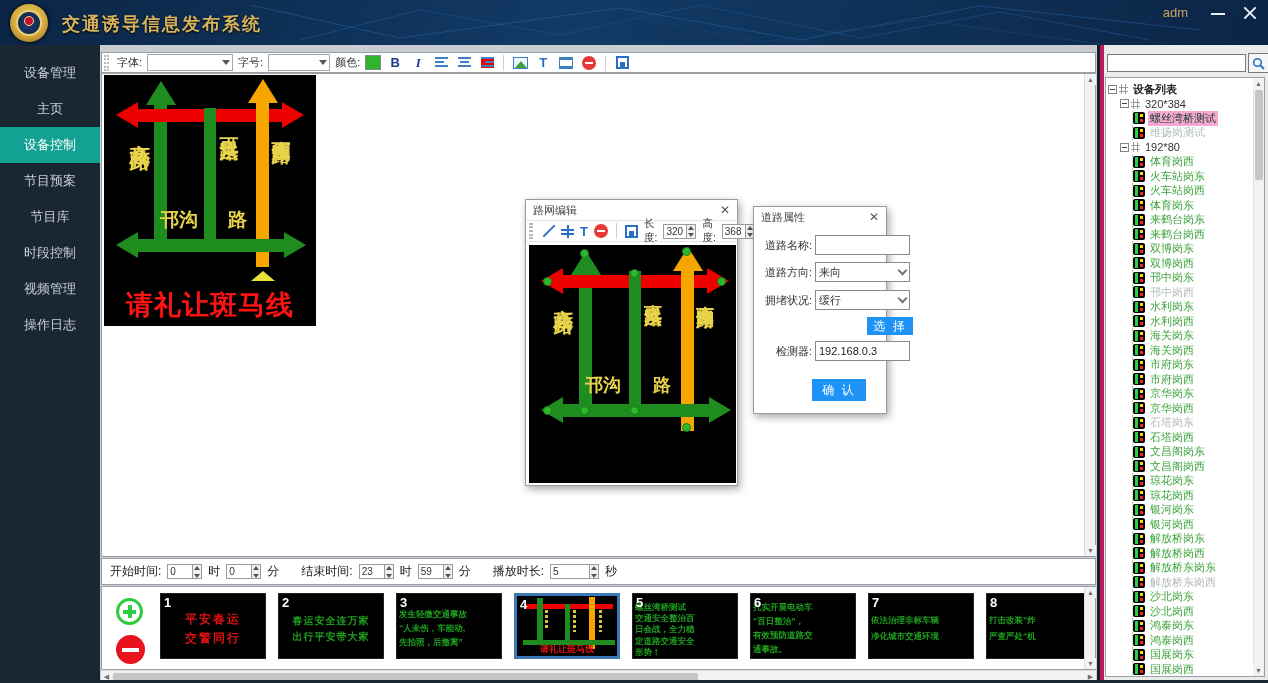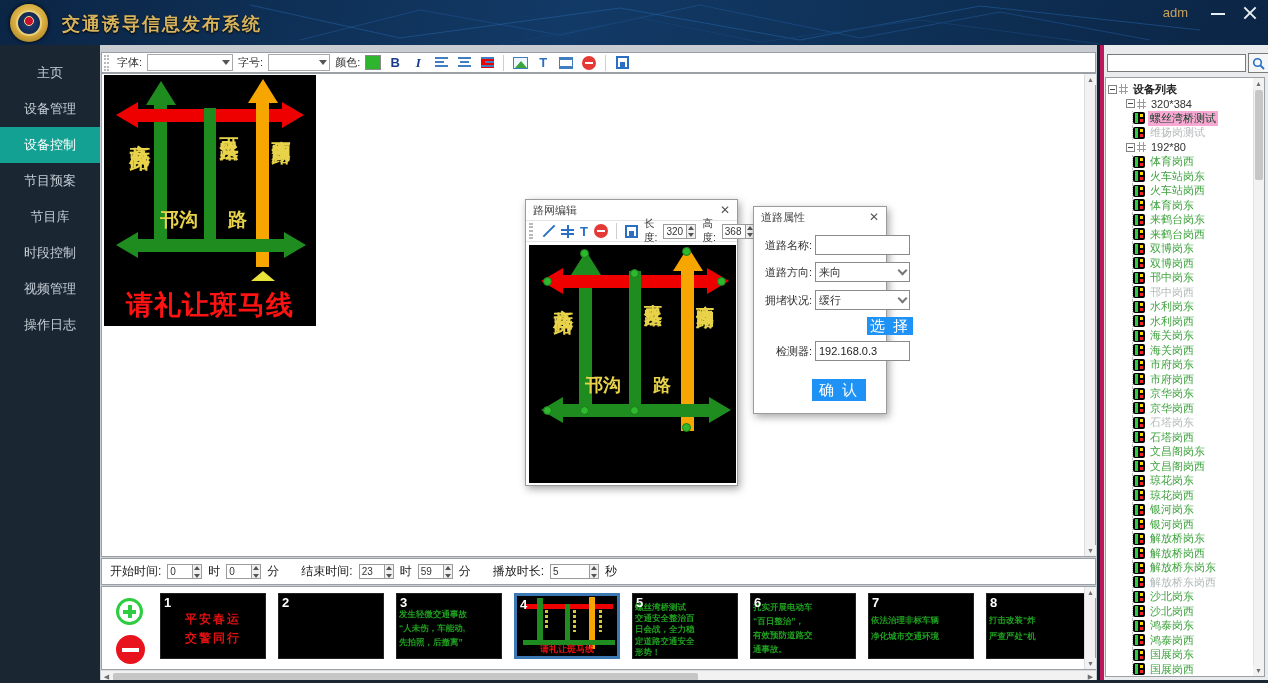--- a/index.html
+++ b/index.html
@@ -85,21 +85,21 @@
   .spin .btns i{flex:1;position:relative;}
   .spin .btns i.up:after{content:"";position:absolute;left:1px;top:1px;border-left:3px solid transparent;border-right:3px solid transparent;border-bottom:4px solid #555;}
   .spin .btns i.dn:after{content:"";position:absolute;left:1px;top:2px;border-left:3px solid transparent;border-right:3px solid transparent;border-top:4px solid #555;}
   #rn-canvas{position:absolute;left:3px;top:45px;width:207px;height:238px;background:#000;}
   #dlg-props{left:651px;top:132px;width:134px;height:208px;}
   .prow{position:absolute;display:flex;align-items:center;font-size:11px;color:#333;}
   .prow label{width:58px;text-align:right;margin-right:3px;}
   .pinput{width:95px;height:20px;border:1px solid #8a8a8a;font-size:11px;padding:0 3px;color:#222;}
   .pcombo{width:95px;height:20px;border:1px solid #8a8a8a;display:flex;align-items:center;justify-content:space-between;padding:0 3px;font-size:11px;background:#fff;}
   .pcombo .car{width:7px;height:7px;border-right:2px solid #777;border-bottom:2px solid #777;transform:rotate(45deg);margin-top:-3px;}
-  .blue-btn{background:#1e93f5;color:#fff;border:none;font-size:15px;cursor:pointer;display:inline-flex;align-items:center;justify-content:center;letter-spacing:2px;text-align:right;}
+  .blue-btn{background:#1e93f5;color:#fff;border:none;font-size:12px;cursor:pointer;display:inline-flex;align-items:center;justify-content:center;letter-spacing:2px;text-align:right;}
   
   #timebar{left:1px;top:513px;width:995px;height:27px;display:flex;align-items:center;gap:6px;padding-left:8px;font-size:12px;color:#222;}
   #timebar .spin input{width:26px;}
   #timebar .spin.wide input{width:40px;}
   #action-buttons{position:absolute;right:8px;top:3px;display:flex;gap:7px;}
   #action-buttons .blue-btn{height:20px;padding:0 9px;letter-spacing:1px;}
   
   #thumbzone{left:1px;top:541px;width:995px;height:84px;}
   #btn-add{position:absolute;left:14px;top:11px;width:27px;height:27px;border:3px solid #2ecc40;border-radius:50%;cursor:pointer;}
   #btn-add:after{content:"";position:absolute;left:4px;top:8.5px;width:13px;height:4px;background:#2ecc40;}
@@ -135,21 +135,21 @@
   .dev-icon i{position:absolute;}
   .dev-icon .dg{left:2px;top:1px;width:3px;height:10px;background:#2ecc40;}
   .dev-icon .dy{left:7px;top:2px;width:3px;height:3px;background:#ffdc00;}
   .dev-icon .dr{left:7px;top:7px;width:3px;height:3px;background:#ff2020;}
   .t-label{padding:0 2px;}
   .t-label.online{color:#3da33d;}
   .t-label.offline{color:#b2bab9;}
   .t-label.sel{background:#f9a8d4;color:#0c3c20;}
   .t-root{font-weight:bold;color:#222;}
   .t-group{color:#333;}
-  .indent1{margin-left:18px;} .indent2{margin-left:24px;}
+  .indent1{margin-left:12px;} .indent2{margin-left:24px;}
   .guide{border-left:1px dotted #c0c0c0;}
   #bottom-strip{position:absolute;left:0;top:680px;width:1268px;height:3px;background:#1a2733;}
 </style>
 </head>
 <body>
 
 <div id="header">
   <svg class="net" width="1268" height="45">
     <polyline points="300,40 420,10 560,35 700,5 860,38 1000,12 1150,40" fill="none" stroke="#1d4f8a" stroke-width="1" opacity="0.7"></polyline>
     <polyline points="250,5 400,38 620,8 800,40 980,6 1200,30" fill="none" stroke="#2a6db5" stroke-width="1" opacity="0.45"></polyline>
@@ -164,22 +164,22 @@
   <div class="win-btn" id="btn-min">
       <i></i>
     </div>
   <div class="win-btn" id="btn-close">
       <i class="a"></i>
       <i class="b"></i>
     </div>
 </div>
 
 <div id="sidebar">
+    <div class="side-item">设备管理</div>
     <div class="side-item">主页</div>
-    <div class="side-item">设备管理</div>
     <div class="side-item active">设备控制</div>
     <div class="side-item">节目预案</div>
     <div class="side-item">节目库</div>
     <div class="side-item">时段控制</div>
     <div class="side-item">视频管理</div>
     <div class="side-item">操作日志</div>
   </div>
 
 <div id="main">
 
@@ -426,20 +426,24 @@
     <div id="thumb-strip">
         <div class="thumb">
           <span class="thumb-num">1</span>
           <div class="thumb-lines red">
             <div>平安春运</div>
             <div>交警同行</div>
           </div>
         </div>
         <div class="thumb">
           <span class="thumb-num">2</span>
+          <div class="thumb-lines green">
+            <div>春运安全连万家</div>
+            <div>出行平安带大家</div>
+          </div>
         </div>
         <div class="thumb">
           <span class="thumb-num">3</span>
           <div class="thumb-lines green small">
             <div>发生轻微交通事故</div>
             <div>“人未伤，车能动,</div>
             <div>先拍照，后撤离”</div>
           </div>
         </div>
         <div class="thumb selected">

